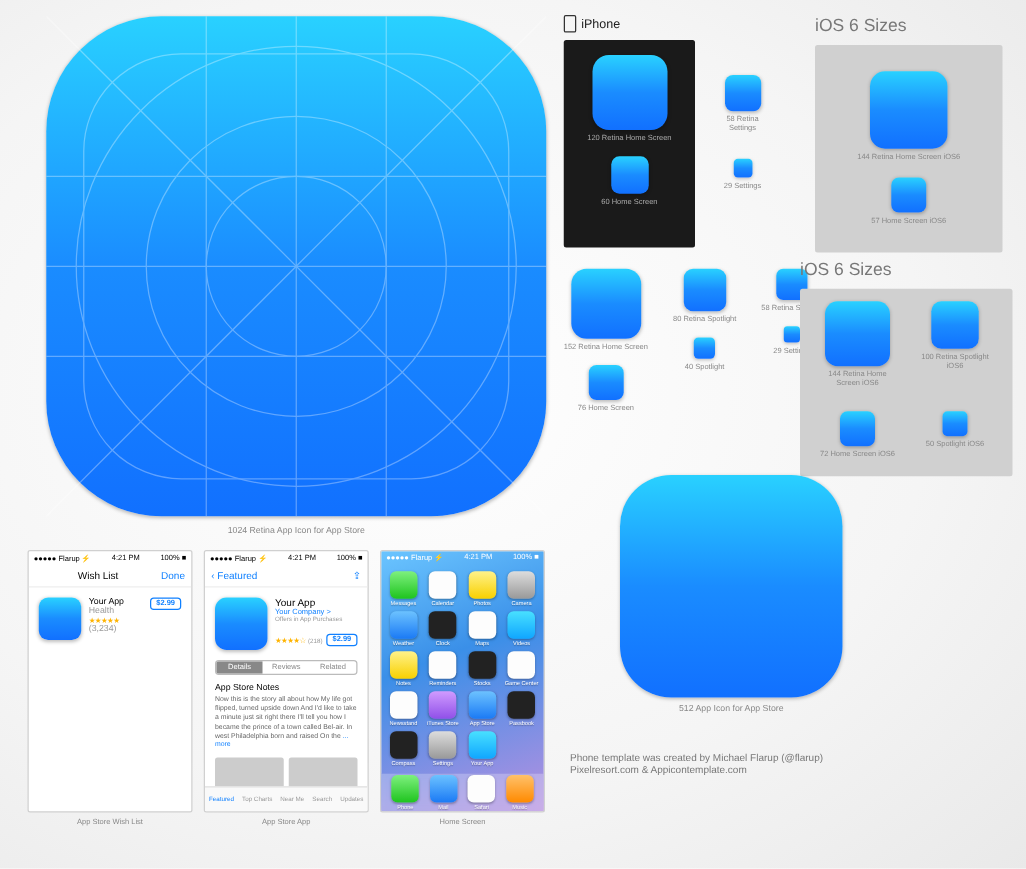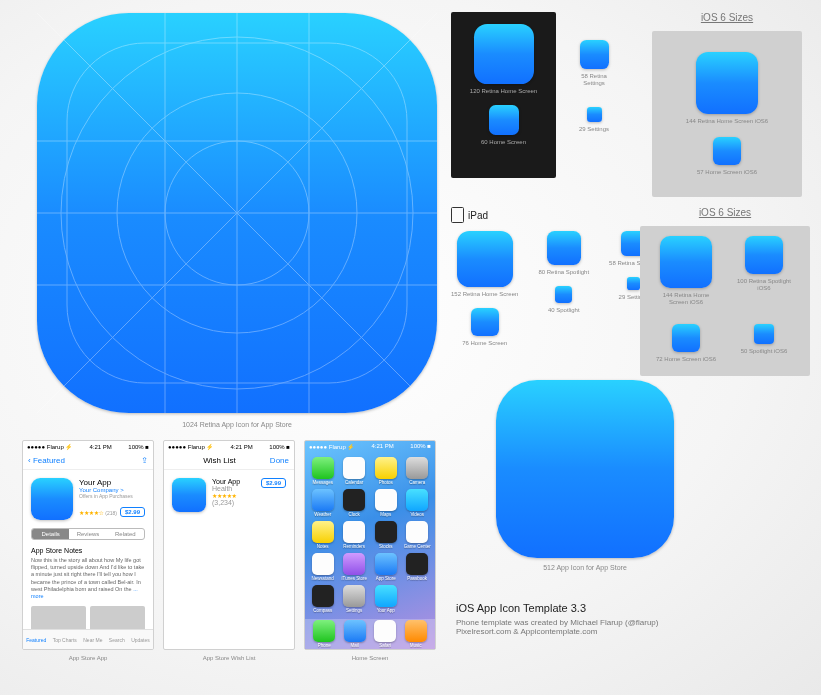--- a/index.html
+++ b/index.html
@@ -43,21 +43,21 @@
   .black-box { background:#1a1a1a; width:105px; height:166px; border-radius:2px; padding:12px 8px 8px; display:flex; flex-direction:column; align-items:center; gap:10px; }
   .black-box .caption { color:#aaa; }
   .icon-col { display:flex; flex-direction:column; align-items:center; gap:4px; }
   .row { display:flex; gap:14px; align-items:flex-start; }
   .settings-col { width:48px; display:flex; flex-direction:column; align-items:center; gap:20px; padding-top:28px;}
 
   
   .gray-box { background:#d0d0d0; border-radius:2px; padding:10px; display:flex; gap:14px; align-items:flex-start; justify-content:center; }
   .ios6-iphone { position:absolute; left:652px; top:12px; width:150px;}
   .ios6-iphone .gray-box { height:166px; flex-direction:column; align-items:center; gap:12px;}
-  .ios6-head { font-size:10px; color:#777; margin-bottom:8px; text-align:center;text-decoration:underline; }
+  .ios6-head { font-size:14px; color:#777; margin-bottom:8px; text-align:left; }
 
   
   .ipad-sec { position:absolute; left:451px; top:207px; }
   .ipad-grid { display:flex; gap:20px; margin-top:8px;}
   .ipad-col2 { display:flex; flex-direction:column; gap:10px; align-items:center; }
   .ios6-ipad { position:absolute; left:640px; top:207px; width:170px;}
   .ios6-ipad .gray-box { flex-wrap:wrap; height:150px; }
   .ios6-ipad .icon-col { width:64px;}
 
   
@@ -141,20 +141,21 @@
               <circle cx="200" cy="200" r="176"></circle>
             <rect x="30" y="30" width="340" height="340" rx="78"></rect>
           </g>
         </svg>
       </div>
     </div>
     <div class="main-caption">1024 Retina App Icon for App Store</div>
   </div>
 
   <div class="iphone-sec">
+    <div class="device-line section-head">iPhone</div>
     <div class="row">
       <div class="black-box">
         <div class="icon-col">
           <div class="squircle" style="width:60px;height:60px;"></div>
           <div class="caption">120 Retina Home Screen</div>
         </div>
         <div class="icon-col">
           <div class="squircle" style="width:30px;height:30px;"></div>
           <div class="caption">60 Home Screen</div>
         </div>
@@ -180,21 +181,20 @@
         <div class="caption">144 Retina Home Screen iOS6</div>
       </div>
       <div class="icon-col">
         <div class="squircle" style="width:28px;height:28px;border-radius:6px;"></div>
         <div class="caption">57 Home Screen iOS6</div>
       </div>
     </div>
   </div>
 
   <div class="ipad-sec">
-    <div class="device-line ipad section-head">iPad</div>
     <div class="ipad-grid">
       <div class="ipad-col2">
         <div class="icon-col">
             <div class="squircle" style="width:56px;height:56px;"></div>
             <div class="caption">152 Retina Home Screen</div>
           </div>
         <div class="icon-col">
             <div class="squircle" style="width:28px;height:28px;"></div>
             <div class="caption">76 Home Screen</div>
           </div>
@@ -243,20 +243,45 @@
         </div>
     </div>
   </div>
 
   <div class="mid-icon-wrap">
     <div class="mid-icon squircle big"></div>
     <div class="caption" style="margin-top:6px;font-size:7px;">512 App Icon for App Store</div>
   </div>
 
   <div class="phones-row">
+
+    <div>
+      <div class="phone">
+        <div class="status">
+          <span>●●●●● Flarup ⚡</span>
+          <span>4:21 PM</span>
+          <span>100% ■</span>
+        </div>
+        <div class="nav">
+          <span></span>
+          <span class="title">Wish List</span>
+          <span>Done</span>
+        </div>
+        <div class="wish-body">
+          <div class="squircle"></div>
+          <div style="flex:1;">
+            <div style="color:#000;font-weight:500;">Your App</div>
+            <div style="color:#999;">Health</div>
+            <div><span class="stars">★★★★★</span> <span style="color:#999;">(3,234)</span></div>
+          </div>
+          <div class="price-btn">$2.99</div>
+        </div>
+      </div>
+      <div class="phone-caption">App Store Wish List</div>
+    </div>
 
     <div>
       <div class="phone">
         <div class="status">
           <span>●●●●● Flarup ⚡</span>
           <span>4:21 PM</span>
           <span>100% ■</span>
         </div>
         <div class="nav">
           <span>‹ Featured</span>
@@ -296,45 +321,20 @@
           <span>Top Charts</span>
           <span>Near Me</span>
           <span>Search</span>
           <span>Updates</span>
         </div>
       </div>
       <div class="phone-caption">App Store App</div>
     </div>
 
     <div>
-      <div class="phone">
-        <div class="status">
-          <span>●●●●● Flarup ⚡</span>
-          <span>4:21 PM</span>
-          <span>100% ■</span>
-        </div>
-        <div class="nav">
-          <span></span>
-          <span class="title">Wish List</span>
-          <span>Done</span>
-        </div>
-        <div class="wish-body">
-          <div class="squircle"></div>
-          <div style="flex:1;">
-            <div style="color:#000;font-weight:500;">Your App</div>
-            <div style="color:#999;">Health</div>
-            <div><span class="stars">★★★★★</span> <span style="color:#999;">(3,234)</span></div>
-          </div>
-          <div class="price-btn">$2.99</div>
-        </div>
-      </div>
-      <div class="phone-caption">App Store Wish List</div>
-    </div>
-
-    <div>
       <div class="phone home-phone">
         <div class="status">
           <span>●●●●● Flarup ⚡</span>
           <span>4:21 PM</span>
           <span>100% ■</span>
         </div>
         <div class="home-grid" id="home-grid">
             <div class="app-ico">
               <div class="ico bg-green"></div>
               <div class="lbl">Messages</div>
@@ -432,19 +432,18 @@
             </div>
           </div>
       </div>
       <div class="phone-caption">Home Screen</div>
     </div>
 
   </div>
 
   <div class="brand-wrap">
     <div class="brand-info">
-      <div class="title">iOS App Icon Template 3.3</div>
       <div>Phone template was created by Michael Flarup (@flarup)</div>
       <div>Pixelresort.com &amp; Appicontemplate.com</div>
     </div>
   </div>
 
 </div>
 
 </body></html>

